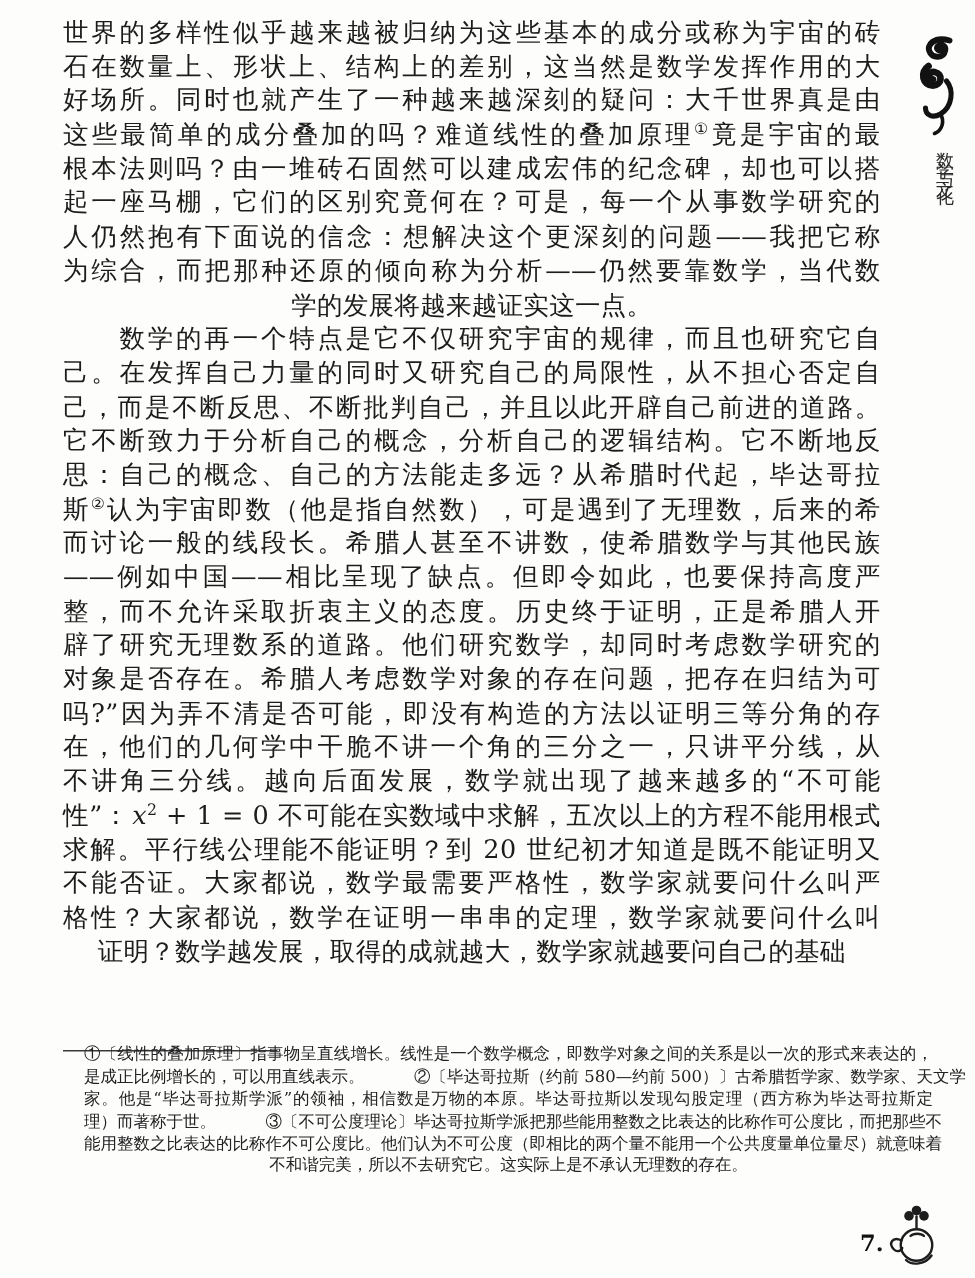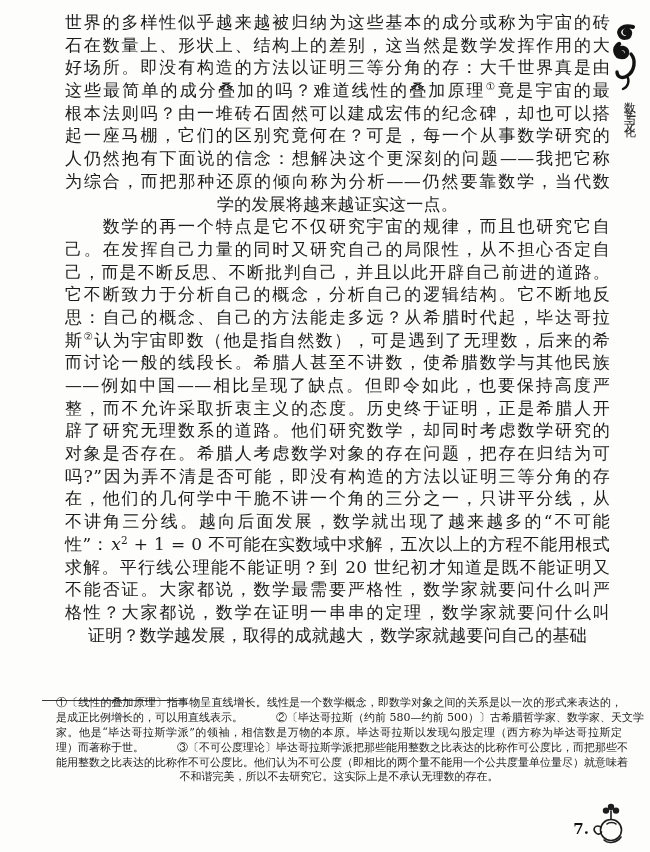--- a/index.html
+++ b/index.html
@@ -15,21 +15,20 @@
     color:#1c1c1c;
     overflow:hidden;
   }
   
   .body-text{
     position:absolute;
     left:42px;top:11px;
     width:545px;
     font-size:17px;
     line-height:22.7px;
-    margin-left:23px;
   }
   .bl{
     text-align:justify;
     text-align-last:justify;
     height:22.7px;
     overflow:visible;
     white-space:nowrap;
     letter-spacing:0.2px;
   }
   .bl.end{
@@ -114,21 +113,21 @@
 </style>
 </head>
 <body>
 
 <div class="page">
 
   <div class="body-text">
 
     <div class="bl">世界的多样性似乎越来越被归纳为这些基本的成分或称为宇宙的砖</div>
     <div class="bl">石在数量上、形状上、结构上的差别，这当然是数学发挥作用的大</div>
-    <div class="bl">好场所。即没有构造的方法以证明三等分角的存：大千世界真是由</div>
+    <div class="bl">好场所。同时也就产生了一种越来越深刻的疑问：大千世界真是由</div>
     <div class="bl"><span>这些最简单的成分叠加的吗？难道线性的叠加原理</span><span class="fnref">①</span><span>竟是宇宙的最</span></div>
     <div class="bl">根本法则吗？由一堆砖石固然可以建成宏伟的纪念碑，却也可以搭</div>
     <div class="bl">起一座马棚，它们的区别究竟何在？可是，每一个从事数学研究的</div>
     <div class="bl">人仍然抱有下面说的信念：想解决这个更深刻的问题——我把它称</div>
     <div class="bl">为综合，而把那种还原的倾向称为分析——仍然要靠数学，当代数</div>
     <div class="bl end">学的发展将越来越证实这一点。</div>
 
     <div class="bl">　　数学的再一个特点是它不仅研究宇宙的规律，而且也研究它自</div>
     <div class="bl">己。在发挥自己力量的同时又研究自己的局限性，从不担心否定自</div>
     <div class="bl">己，而是不断反思、不断批判自己，并且以此开辟自己前进的道路。</div>

